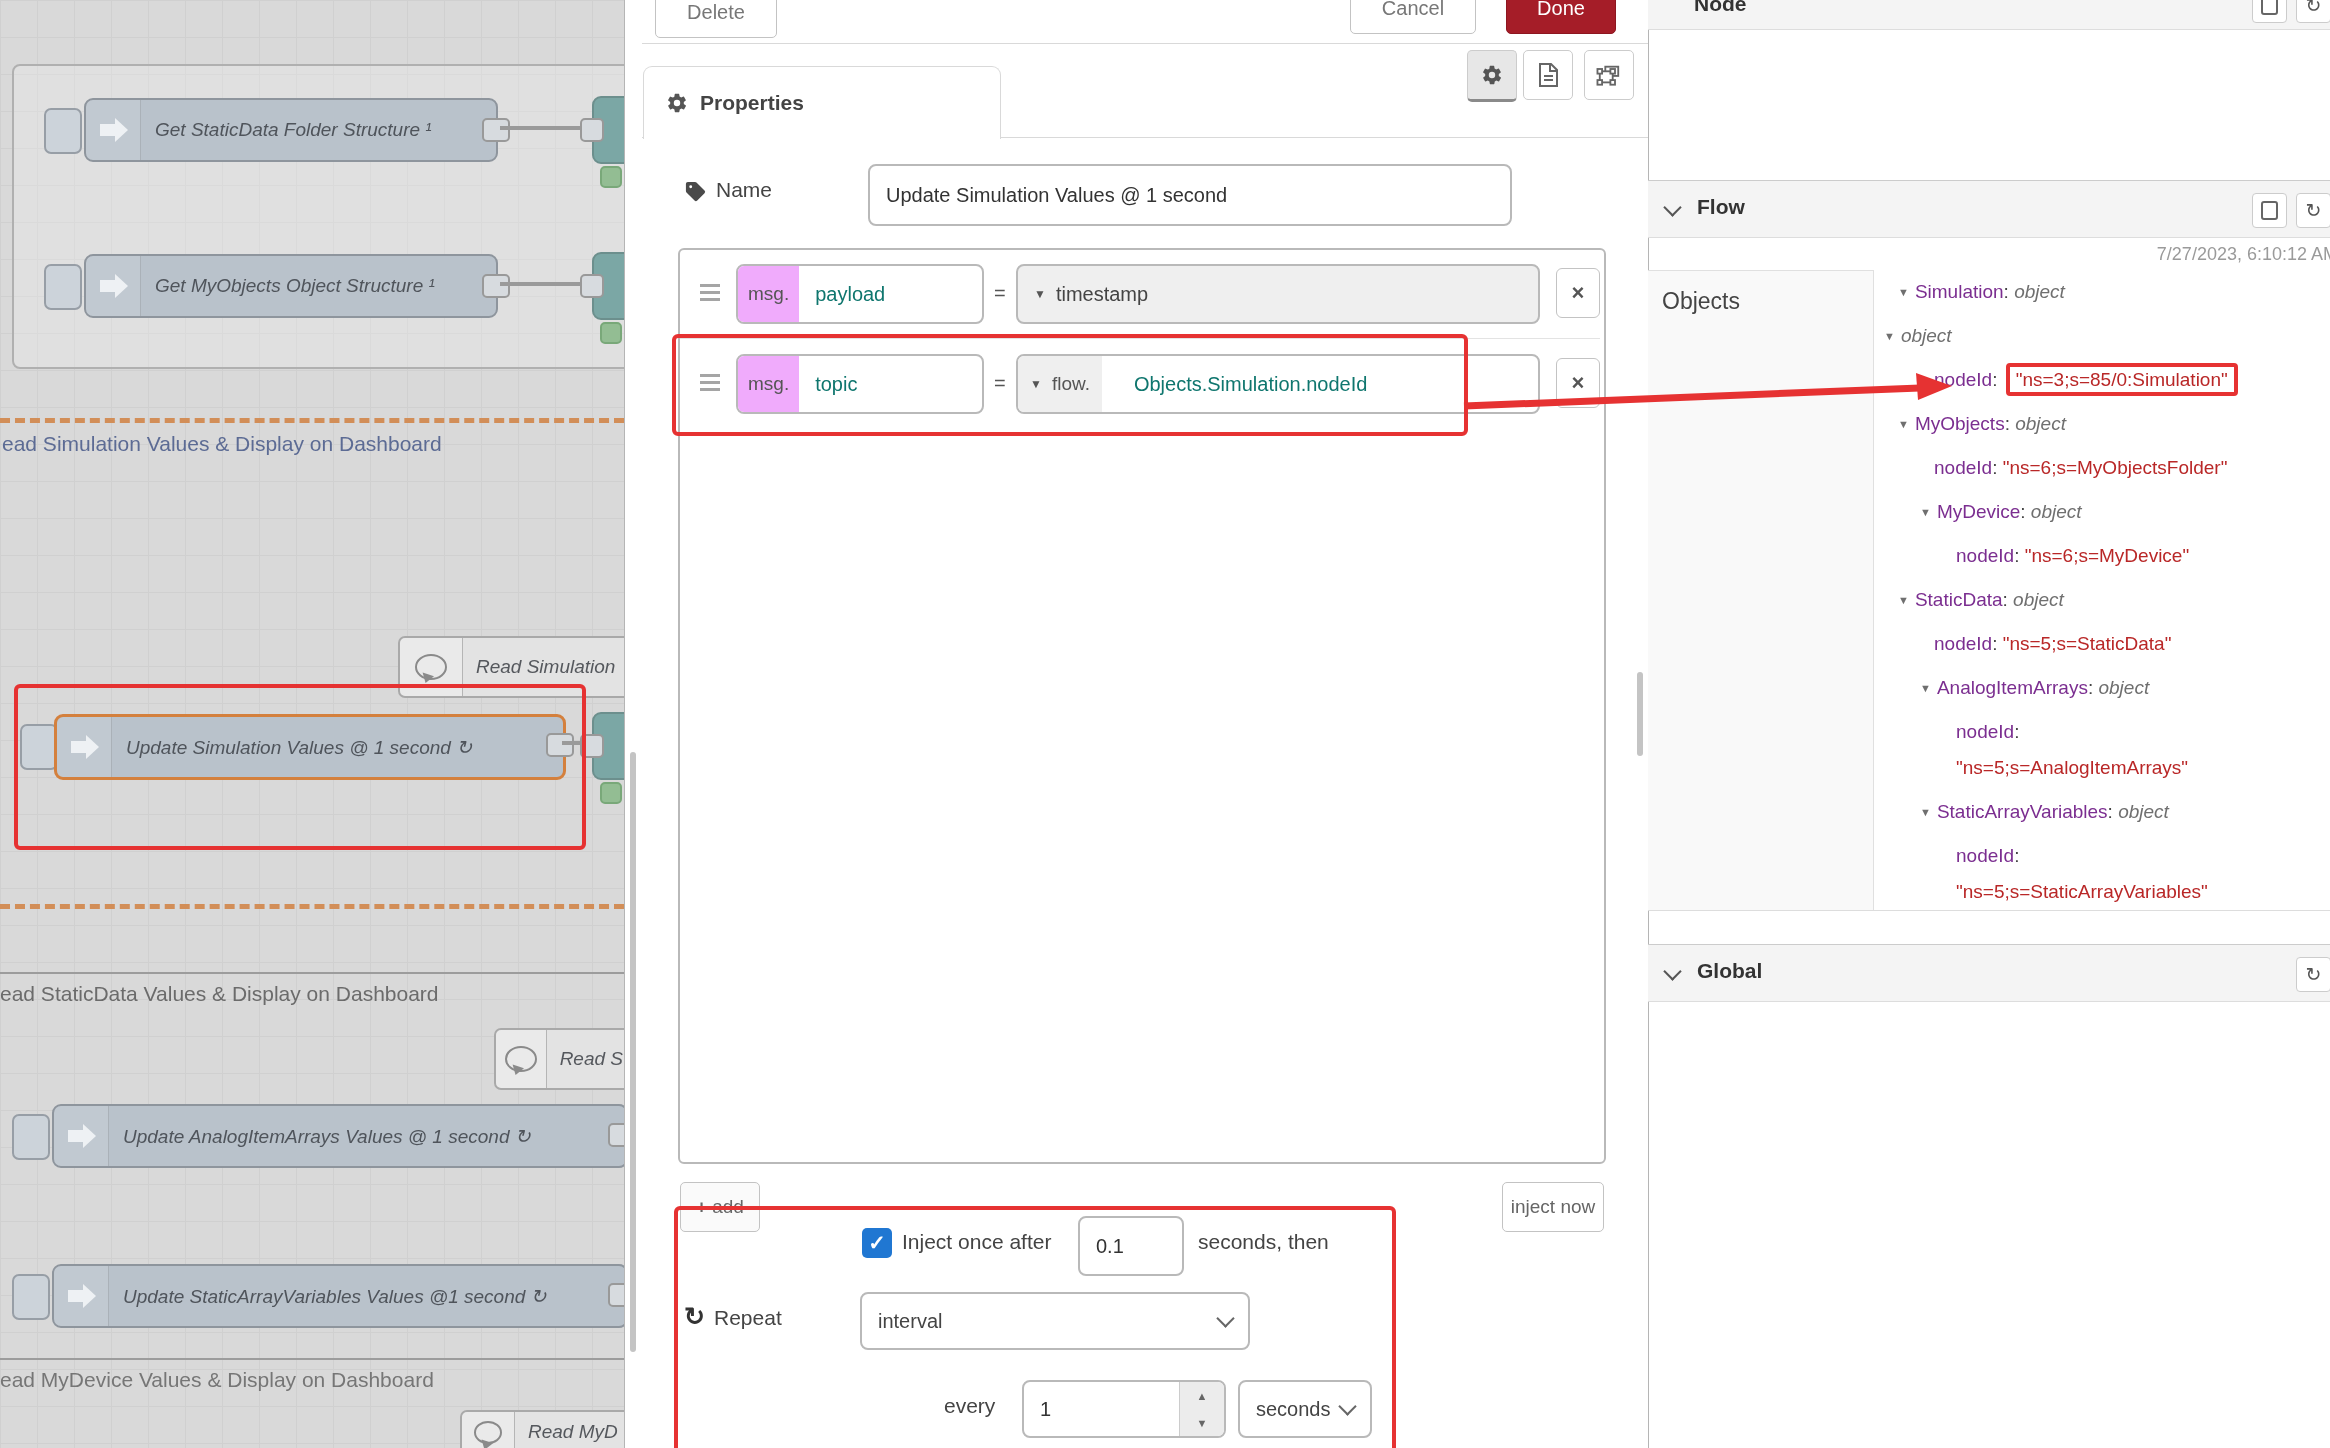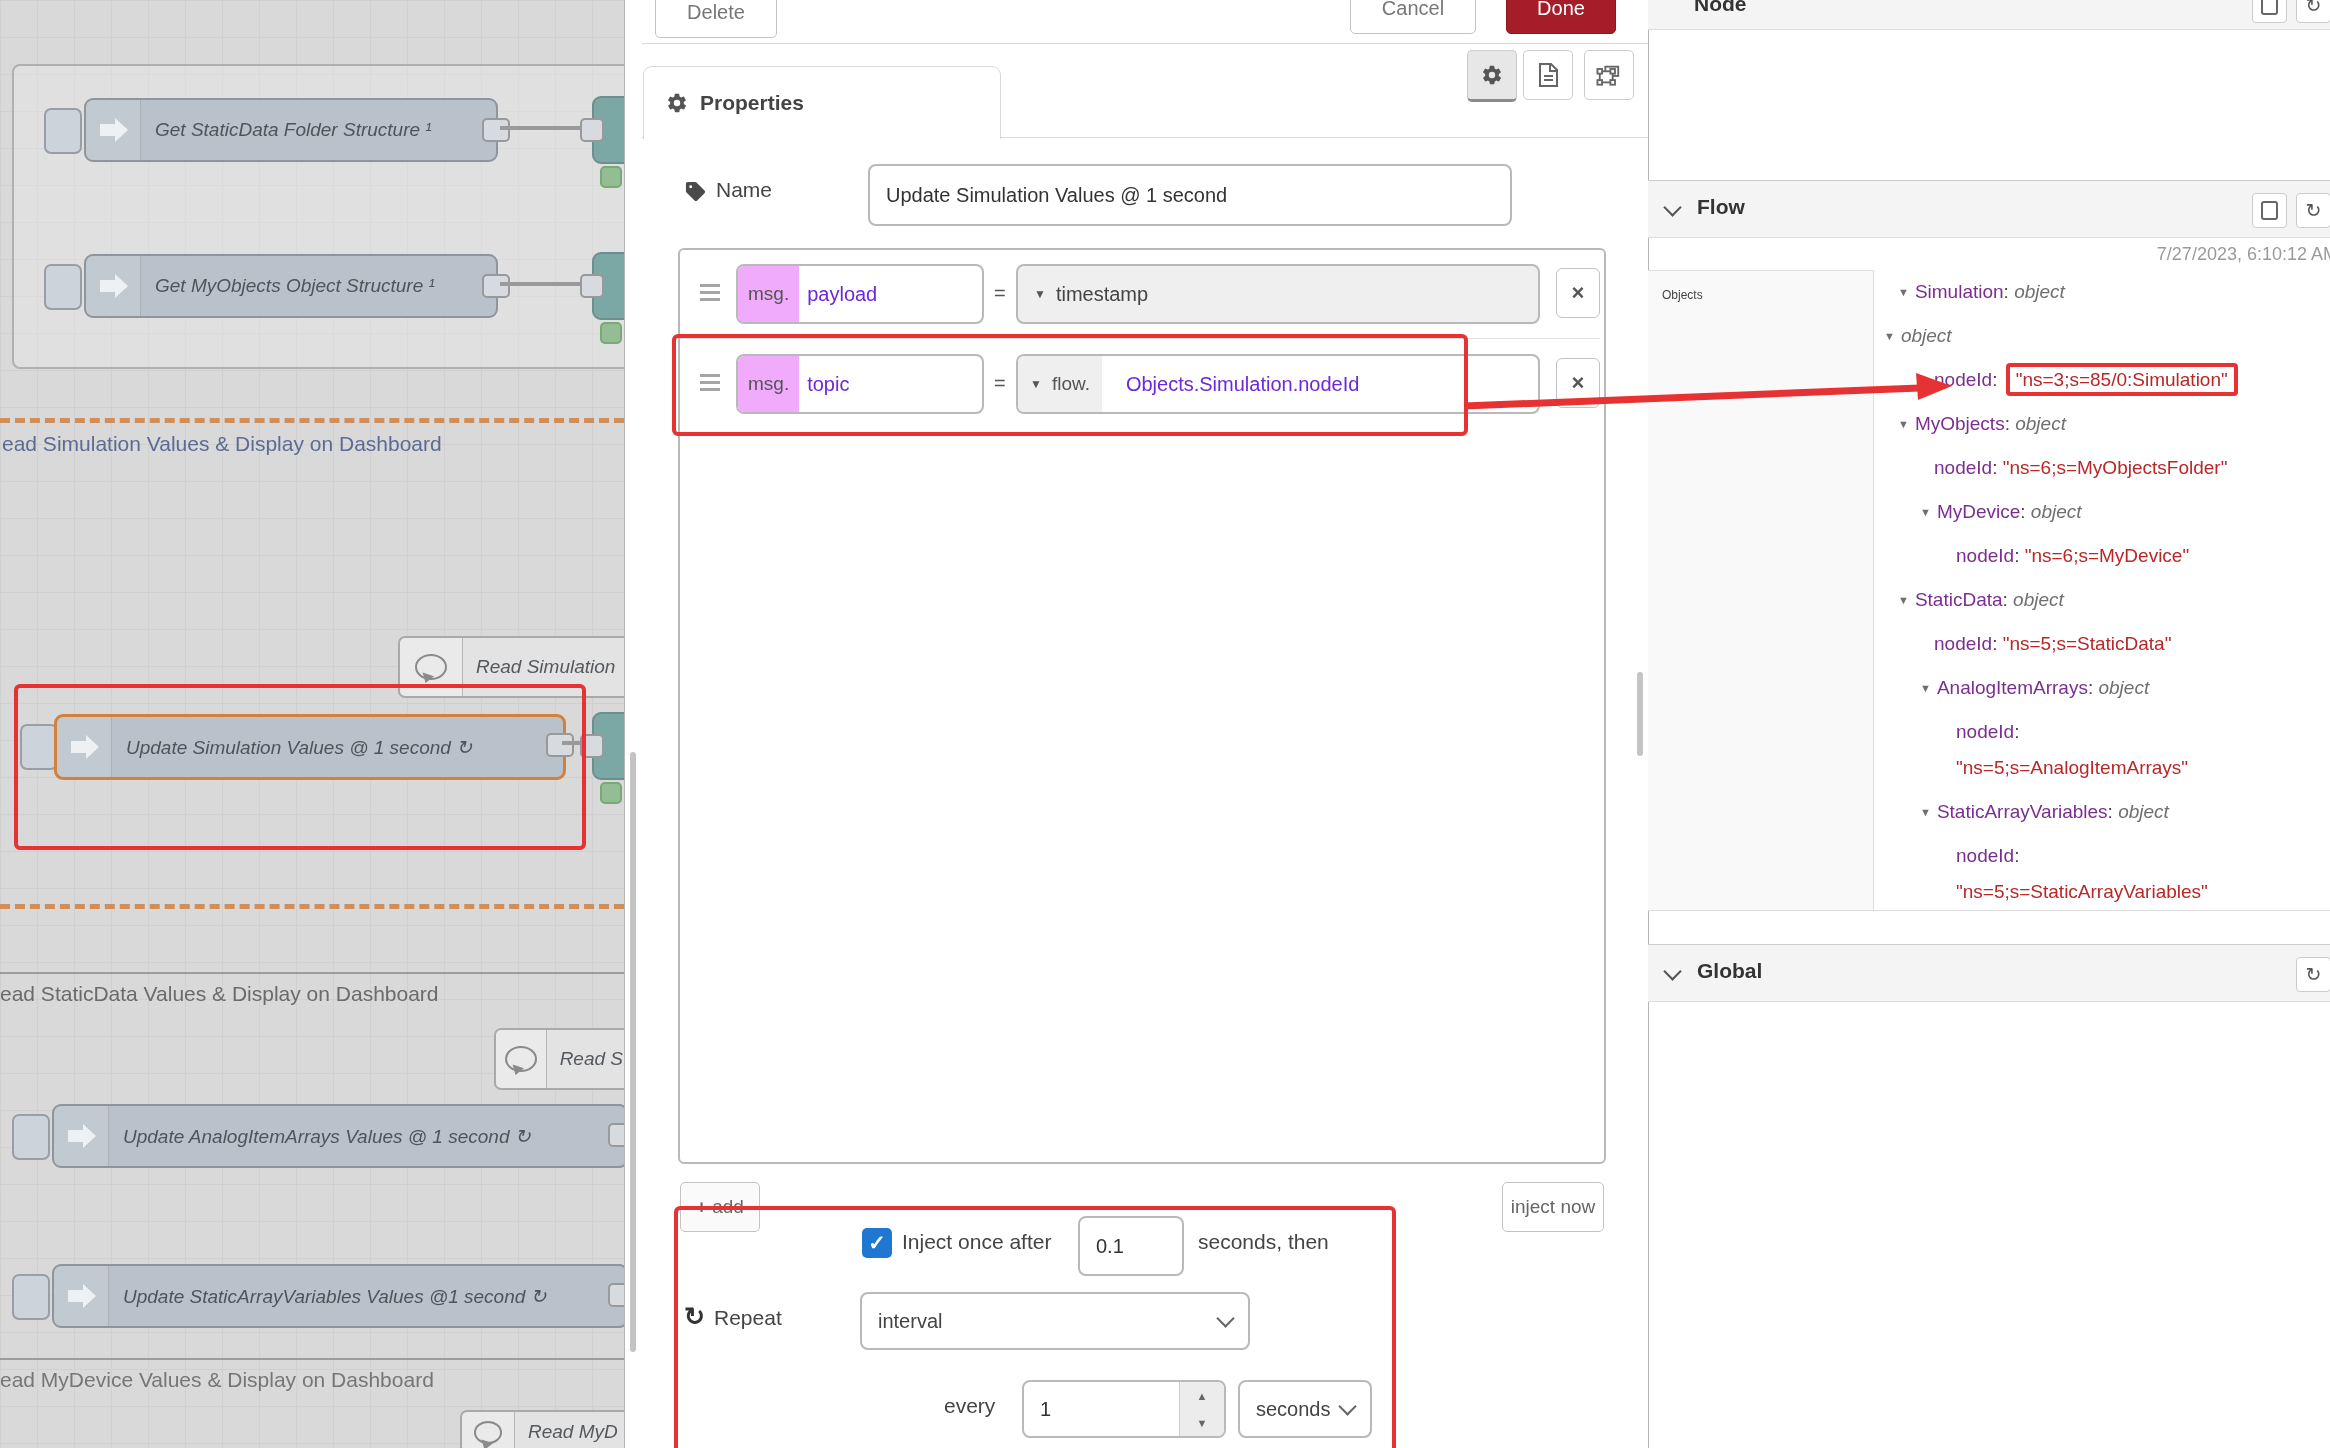--- a/index.html
+++ b/index.html
@@ -61,21 +61,21 @@
   .form-label{position:absolute;font-size:21px;color:#444;white-space:nowrap;}
   .text-input{position:absolute;background:#fff;border:2px solid #b9b9b9;border-radius:8px;
     display:flex;align-items:center;font-size:20px;color:#333;}
   .text-input .pad{padding-left:16px;white-space:nowrap;}
   .rules-box{position:absolute;background:#fff;border:2px solid #b9b9b9;border-radius:6px;}
   .handle{position:absolute;width:20px;height:3px;background:#a5a5a5;box-shadow:0 7px 0 #a5a5a5,0 14px 0 #a5a5a5;}
   .prop-field{position:absolute;border:2px solid #b9b9b9;border-radius:8px;background:#fff;
     display:flex;align-items:center;overflow:hidden;font-size:20px;}
   .prop-chip{align-self:stretch;display:flex;align-items:center;background:#f0abfc;
     padding:0 10px;color:#555;font-size:19px;}
-  .prop-val{padding-left:8px;color:#6d28d9;white-space:nowrap;}
+  .prop-val{padding-left:8px;color:#0f766e;white-space:nowrap;margin-left:8px;}
   .eq{position:absolute;font-size:20px;color:#555;}
   .typed-pill{position:absolute;border:2px solid #b9b9b9;border-radius:8px;display:flex;align-items:center;
     overflow:hidden;font-size:20px;color:#444;}
   .typed-pill.gray{background:#efefef;}
   .typed-seg{align-self:stretch;display:flex;align-items:center;background:#efefef;padding:0 12px;color:#555;font-size:19px;}
   .tri-sm{font-size:12px;color:#555;margin-right:10px;}
   .xbtn{position:absolute;width:42px;height:48px;background:#fff;border:1px solid #c3c3c3;border-radius:6px;
     display:flex;align-items:center;justify-content:center;color:#555;font-size:22px;font-weight:bold;}
   .chk{position:absolute;width:30px;height:30px;background:#2077d2;border-radius:5px;
     display:flex;align-items:center;justify-content:center;color:#fff;font-size:21px;font-weight:bold;}
@@ -92,21 +92,21 @@
   #sidebar{position:absolute;left:1648px;top:0;width:682px;height:1448px;background:#fff;border-left:1px solid #b5b5b5;box-sizing:border-box;}
   .side-band{position:absolute;left:1648px;width:682px;background:#f4f4f4;border-top:1px solid #ccc;border-bottom:1px solid #ddd;box-sizing:border-box;}
   .side-title{position:absolute;font-weight:bold;font-size:21px;color:#333;}
   .side-chev{position:absolute;width:11px;height:11px;border-right:2px solid #555;border-bottom:2px solid #555;transform:rotate(45deg);}
   .side-btn{position:absolute;width:33px;height:33px;background:#fff;border:1px solid #ccc;border-radius:4px;
     display:flex;align-items:center;justify-content:center;color:#555;font-size:19px;}
   .side-btn .sq{width:13px;height:15px;border:2px solid #666;border-radius:3px;}
   .empty-msg{position:absolute;left:1648px;width:824px;text-align:right;font-style:italic;color:#9a9a9a;font-size:16px;}
   .timestamp{position:absolute;text-align:right;color:#9a9a9a;font-size:18px;}
   .ctx-leftcol{position:absolute;background:#f9f9f9;border-right:1px solid #e0e0e0;box-sizing:border-box;}
-  .ctx-key{position:absolute;font-size:12px;color:#444;}
+  .ctx-key{position:absolute;font-size:23px;color:#444;}
   #context-tree{position:absolute;left:1884px;top:270px;width:446px;font-size:19px;}
   .trow{line-height:44px;white-space:nowrap;}
   .trow.wrap{line-height:36px;padding:4px 0;}
   .tri{color:#6f6f6f;font-size:11px;margin-right:6px;vertical-align:2px;}
   .tkey{color:#7b2e90;}
   .tcolon{color:#444;}
   .ttype{color:#6f6f6f;font-style:italic;}
   .tval{color:#b92727;}
   .tval.boxed{border:4px solid #e63232;border-radius:4px;padding:2px 6px;margin-left:3px;}
   .tval.block{display:block;}

